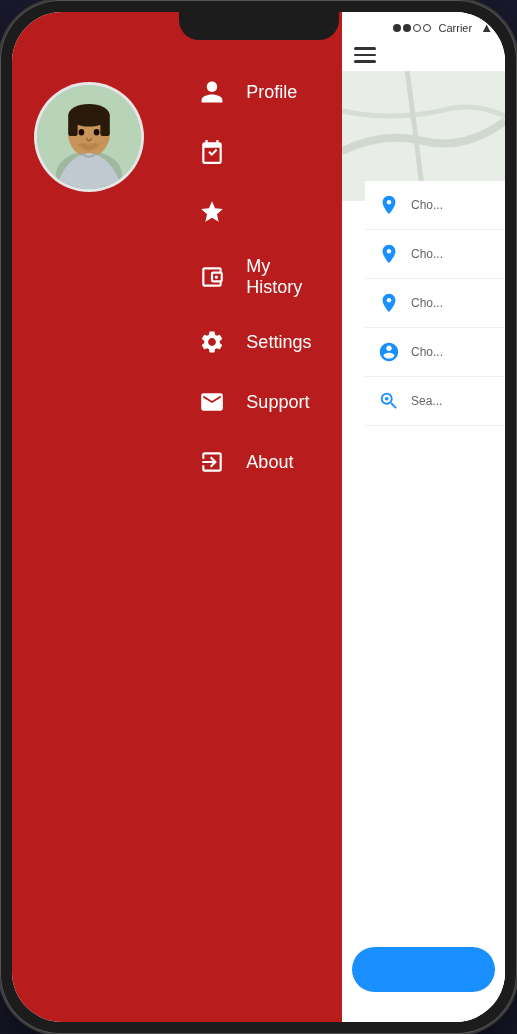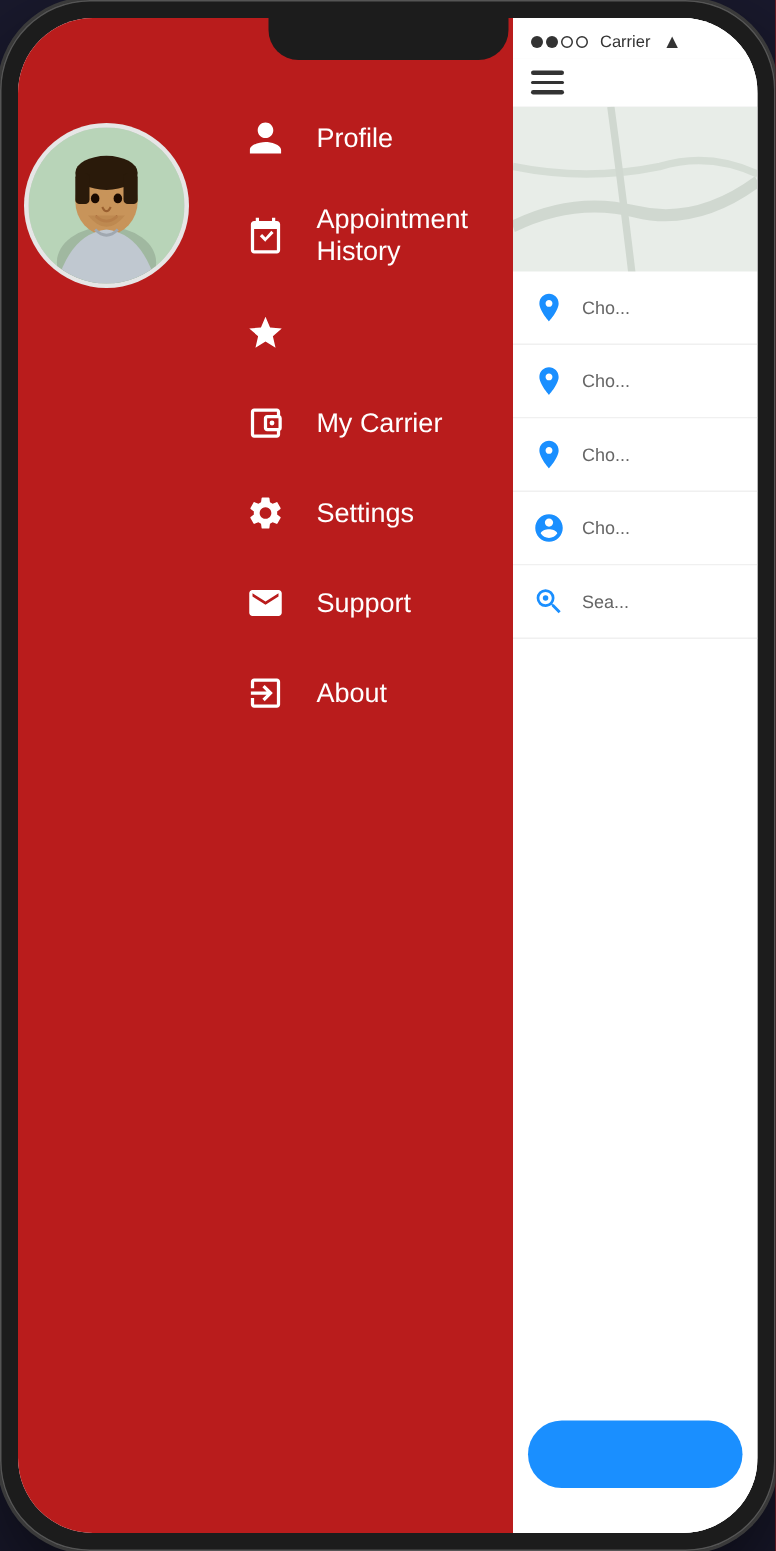--- a/index.html
+++ b/index.html
@@ -126,21 +126,21 @@
       background: #f5f5f5;
       position: relative;
       overflow: hidden;
       display: flex;
       flex-direction: column;
     }
 
     .status-bar {
       display: flex;
       align-items: center;
-      justify-content: flex-start;
+      justify-content: flex-end;
       padding: 8px 12px 4px 12px;
       background: white;
       font-size: 11px;
       color: #333;
     }
 
     .status-bar .carrier {
       display: flex;
       align-items: center;
       gap: 4px;
@@ -216,20 +216,21 @@
       right: 0;
       padding: 0;
     }
 
     .location-item {
       display: flex;
       align-items: center;
       padding: 10px 10px;
       border-bottom: 1px solid #f0f0f0;
       background: white;
+      margin-left: 23px;
     }
 
     .location-item .loc-icon {
       width: 28px;
       height: 28px;
       margin-right: 8px;
       flex-shrink: 0;
       display: flex;
       align-items: center;
       justify-content: center;
@@ -313,39 +314,38 @@
           <span>Profile</span>
         </li>
 
 
         <li class="menu-item">
           <div class="menu-icon">
             <svg viewBox="0 0 24 24" xmlns="http://www.w3.org/2000/svg">
               <path d="M19 3h-1V1h-2v2H8V1H6v2H5C3.9 3 3 3.9 3 5v16c0 1.1.9 2 2 2h14c1.1 0 2-.9 2-2V5c0-1.1-.9-2-2-2zm0 18H5V8h14v13zm-7-5.5l5-5-1.41-1.42L12 13.17l-2.09-2.08L8.5 12.5l3.5 3.5z"></path>
             </svg>
           </div>
-          <span>Appointment History</span>
         </li>
 
         <li class="menu-item">
           <div class="menu-icon">
             <svg viewBox="0 0 24 24" xmlns="http://www.w3.org/2000/svg">
               <path d="M12 17.27L18.18 21l-1.64-7.03L22 9.24l-7.19-.61L12 2 9.19 8.63 2 9.24l5.46 4.73L5.82 21z"></path>
             </svg>
           </div>
         </li>
 
         <li class="menu-item">
           <div class="menu-icon">
             <svg viewBox="0 0 24 24" xmlns="http://www.w3.org/2000/svg">
               <path d="M21 7.28V5c0-1.1-.9-2-2-2H5C3.89 3 3 3.9 3 5v14c0 1.1.89 2 2 2h14c1.1 0 2-.9 2-2v-2.28A2 2 0 0 0 22 15v-6a2 2 0 0 0-1-1.72zM20 9v6h-7V9h7zM5 19V5h14v2h-6c-1.1 0-2 .9-2 2v6c0 1.1.9 2 2 2h6v2H5z"></path>
               <circle cx="16" cy="12" r="1.5"></circle>
             </svg>
           </div>
-          <span>My Carrier</span>
+          <span>My History</span>
         </li>
 
         <li class="menu-item">
           <div class="menu-icon">
             <svg viewBox="0 0 24 24" xmlns="http://www.w3.org/2000/svg">
               <path d="M19.14 12.94c.04-.3.06-.61.06-.94 0-.32-.02-.64-.07-.94l2.03-1.58c.18-.14.23-.41.12-.61l-1.92-3.32c-.12-.22-.37-.29-.59-.22l-2.39.96c-.5-.38-1.03-.7-1.62-.94l-.36-2.54c-.04-.24-.24-.41-.48-.41h-3.84c-.24 0-.43.17-.47.41l-.36 2.54c-.59.24-1.13.57-1.62.94l-2.39-.96c-.22-.08-.47 0-.59.22L2.74 8.87c-.12.21-.08.47.12.61l2.03 1.58c-.05.3-.09.63-.09.94s.02.64.07.94l-2.03 1.58c-.18.14-.23.41-.12.61l1.92 3.32c.12.22.37.29.59.22l2.39-.96c.5.38 1.03.7 1.62.94l.36 2.54c.05.24.24.41.48.41h3.84c.24 0 .44-.17.47-.41l.36-2.54c.59-.24 1.13-.56 1.62-.94l2.39.96c.22.08.47 0 .59-.22l1.92-3.32c.12-.22.07-.47-.12-.61l-2.01-1.58zM12 15.6c-1.98 0-3.6-1.62-3.6-3.6s1.62-3.6 3.6-3.6 3.6 1.62 3.6 3.6-1.62 3.6-3.6 3.6z"></path>
             </svg>
           </div>
           <span>Settings</span>
         </li>

